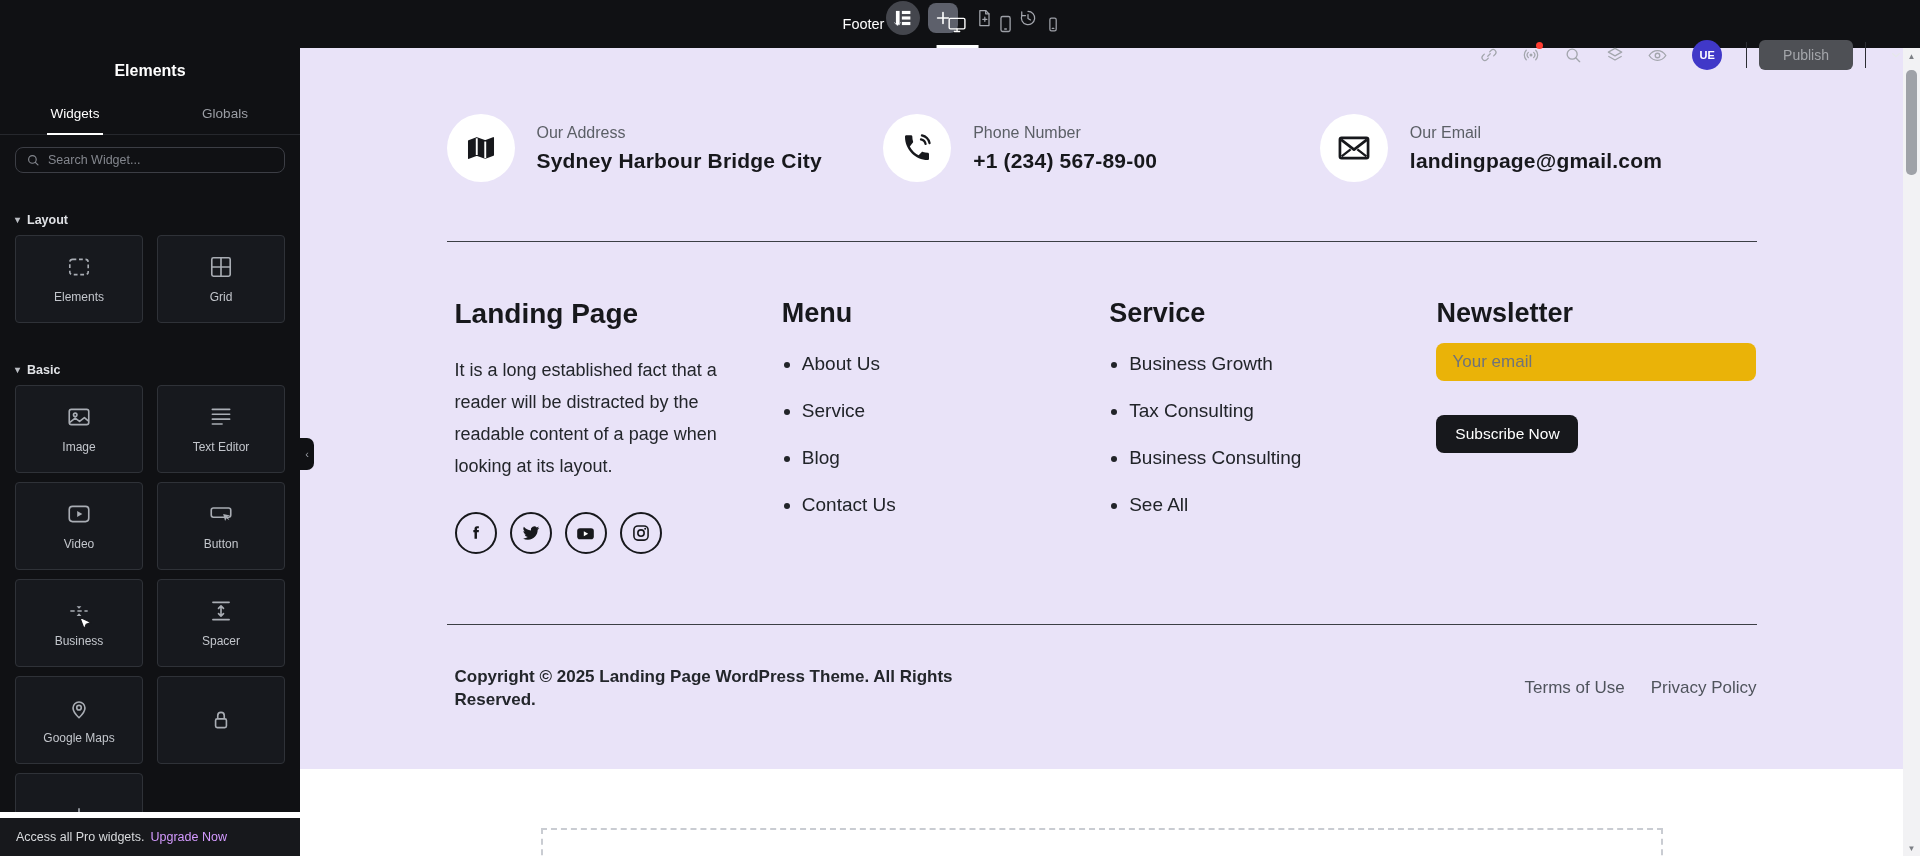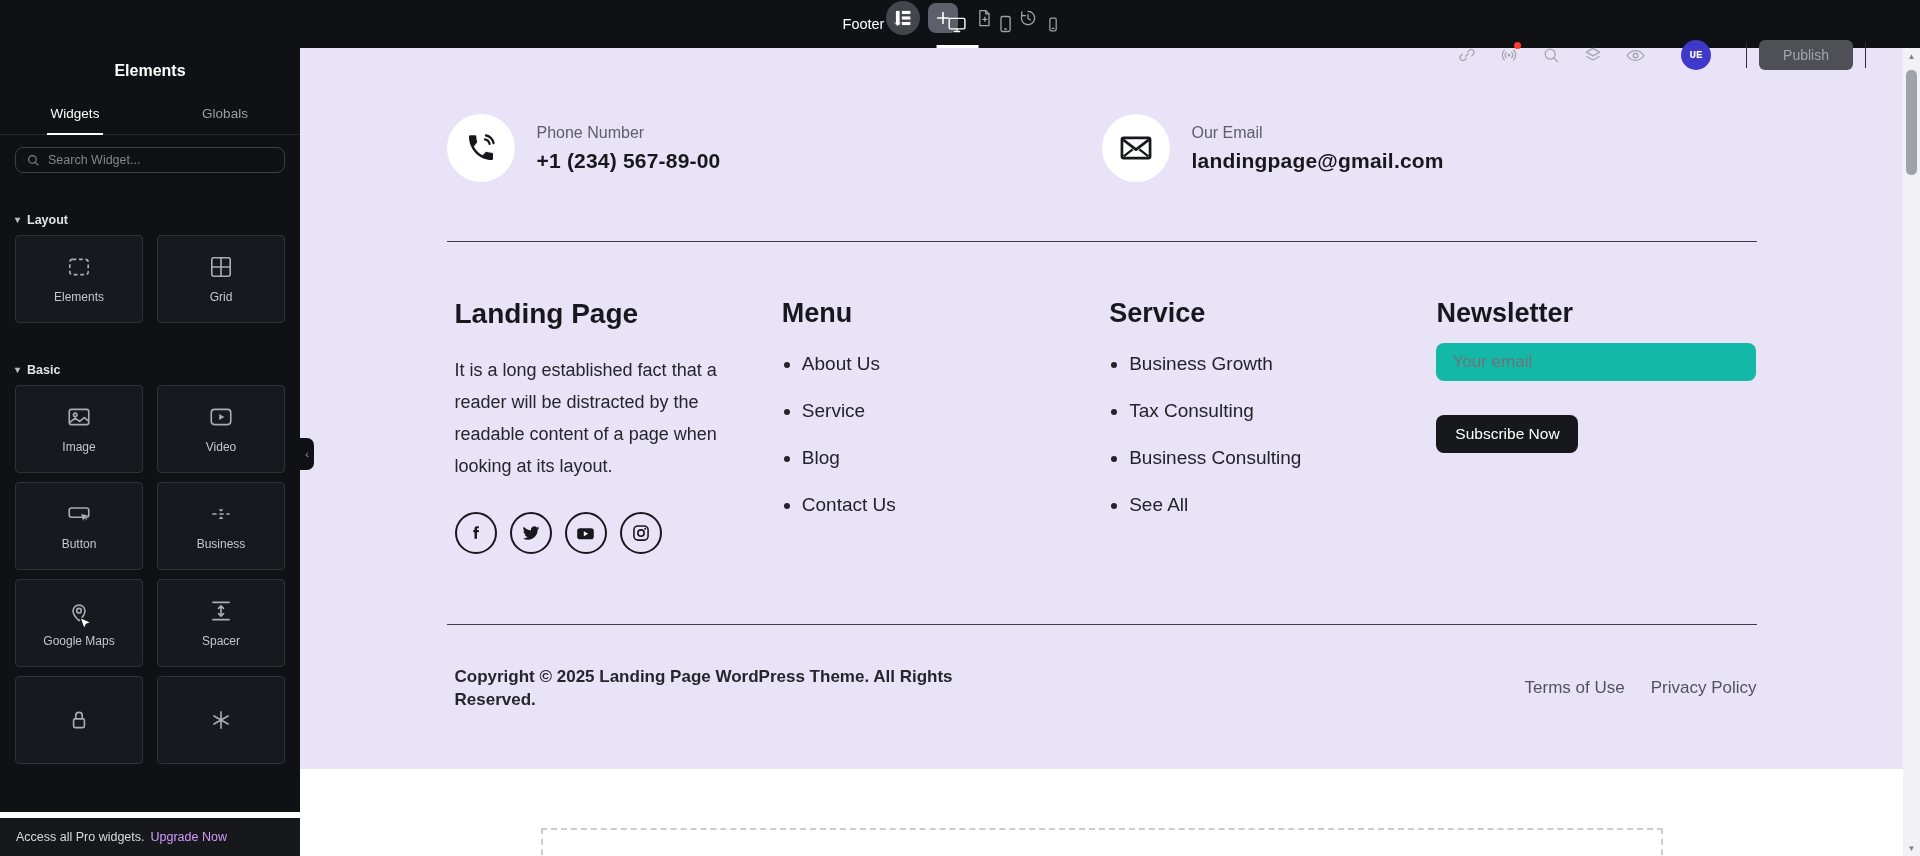--- a/index.html
+++ b/index.html
@@ -19,21 +19,21 @@
   .tb-docname { display:flex; align-items:center; gap:7px; color:#fff; font-size:14.5px; }
   .tb-devices { display:flex; height:48px; }
   .tb-device { width:48px; height:48px; display:flex; align-items:center; justify-content:center; color:#9da0a7; position:relative; }
   .tb-device.active { color:#fff; }
   .tb-device.active::after { content:""; position:absolute; bottom:0; left:50%; transform:translateX(-50%);
     width:42px; height:3px; background:#fff; }
   .tb-right { margin-left:auto; display:flex; align-items:center; gap:4px; padding-right:6px; height:100%; }
   .tb-iconbtn { width:38px; height:38px; display:flex; align-items:center; justify-content:center; color:#a3a6ad; position:relative; }
   .badge-dot { position:absolute; top:6px; right:7px; width:7px; height:7px; border-radius:50%; background:#ff3b30; }
   .avatar { width:30px; height:30px; border-radius:50%; background:#4038c8; color:#fff; font-size:11px; font-weight:700;
-    display:flex; align-items:center; justify-content:center; margin:0 23px;font-family:Liberation Mono, monospace; }
+    display:flex; align-items:center; justify-content:center; margin:0 12px; }
   .tb-sep { width:1px; height:26px; background:#2c2e34; margin:0 8px; }
   .publish-btn { height:30px; padding:0 24px; background:#4e5055; color:#a4a6ab; border-radius:6px; font-size:14px; }
   .publish-caret { width:36px; height:36px; display:flex; align-items:center; justify-content:center; color:#e6e8ea; }
 
   
   .sidebar { position:absolute; left:0; top:48px; width:300px; bottom:0; background:#101114; overflow:hidden; z-index:10; }
   .sb-title { height:45px; display:flex; align-items:center; justify-content:center; color:#fff; font-size:16px; font-weight:700; }
   .sb-tabs { display:flex; height:42px; border-bottom:1px solid #26282d; }
   .sb-tab { flex:1; display:flex; align-items:center; justify-content:center; color:#9b9ea5; font-size:13.5px; position:relative; }
   .sb-tab.active { color:#fff; }
@@ -79,21 +79,21 @@
   .col-service { width:330px; }
   .col-news { width:320px; }
   .brand-title { font-size:28px; font-weight:700; color:#17181c; }
   .brand-desc { margin-top:24px; width:292px; font-size:18px; line-height:32px; color:#23262b; }
   .social-row { display:flex; gap:13px; margin-top:30px; }
   .social-circle { width:42px; height:42px; border:2px solid #17181c; border-radius:50%;
     display:flex; align-items:center; justify-content:center; background:transparent; }
   .col-title { font-size:27px; font-weight:700; color:#17181c; }
   .foot-list { margin-top:24px; list-style:disc; padding-left:20px; color:#17181c; }
   .foot-list li { font-size:19px; color:#212429; margin-bottom:25px; cursor:pointer; }
-  .news-input { margin-top:14px; width:320px; height:38px; border:none; border-radius:8px; background:#14b8a6;
+  .news-input { margin-top:14px; width:320px; height:38px; border:none; border-radius:8px; background:#eab308;
     padding:0 16px; font-size:17px; color:#30343a; outline:none; font-family:inherit; }
   .news-input::placeholder { color:#6f737b; }
   .subscribe-btn { margin-top:34px; width:142px; height:38px; background:#17181c; color:#fff;
     border-radius:8px; font-size:15.5px; }
 
   .copyright-row { display:flex; align-items:center; justify-content:space-between; margin-top:40px; padding-left:8px; }
   .copyright-text { width:545px; font-size:17px; font-weight:700; color:#23262b; line-height:23px; }
   .legal-links { display:flex; gap:26px; }
   .legal-link { font-size:17px; color:#4f545c; }
 
@@ -301,20 +301,28 @@
           <svg width="26" height="26" viewBox="0 0 24 24" fill="none" stroke="currentColor" stroke-width="1.5" stroke-linejoin="round">
               <rect x="3" y="5" width="18" height="14" rx="2"></rect>
               <circle cx="8.5" cy="10" r="1.6"></circle>
               <path d="M3.5 17l5-4 4 3 4.5-3.5 3.5 3"></path>
             </svg>
         </span>
         <span>Image</span>
       </div>
       <div class="widget-card">
         <span class="wicon">
+          <svg width="26" height="26" viewBox="0 0 24 24" fill="none" stroke="currentColor" stroke-width="1.5" stroke-linecap="round">
+              <path d="M4 5h16M4 9.5h16M4 14h16M4 18.5h9"></path>
+            </svg>
+        </span>
+        <span>Text Editor</span>
+      </div>
+      <div class="widget-card">
+        <span class="wicon">
           <svg width="26" height="26" viewBox="0 0 24 24" fill="none" stroke="currentColor" stroke-width="1.5">
               <rect x="3" y="5" width="18" height="14" rx="3"></rect>
               <path d="M10.3 9.3v5.4l4.8-2.7z" fill="currentColor" stroke="none"></path>
             </svg>
         </span>
         <span>Video</span>
       </div>
       <div class="widget-card">
         <span class="wicon">
           <svg width="26" height="26" viewBox="0 0 24 24" fill="none" stroke="currentColor" stroke-width="1.5">
@@ -329,37 +337,37 @@
           <svg width="26" height="26" viewBox="0 0 24 24" fill="none" stroke="currentColor" stroke-width="1.5">
               <path d="M4 12h16" stroke-dasharray="4 2.5"></path>
               <path d="M9.8 7.5h4.4L12 10z" fill="currentColor" stroke="none"></path>
               <path d="M9.8 16.5h4.4L12 14z" fill="currentColor" stroke="none"></path>
             </svg>
         </span>
         <span>Business</span>
       </div>
       <div class="widget-card">
         <span class="wicon">
+          <svg width="26" height="26" viewBox="0 0 24 24" fill="none" stroke="currentColor" stroke-width="1.5" stroke-linecap="round" stroke-linejoin="round">
+              <path d="M4.5 4h15M4.5 20h15M12 7.5v9M9.7 9.6L12 7.3l2.3 2.3M9.7 14.4l2.3 2.3 2.3-2.3"></path>
+            </svg>
+        </span>
+        <span>Spacer</span>
+      </div>
+      <div class="widget-card">
+        <span class="wicon">
           <svg width="26" height="26" viewBox="0 0 24 24" fill="none" stroke="currentColor" stroke-width="1.5" stroke-linejoin="round">
               <path d="M12 21c-3.6-3.4-5.5-6.4-5.5-9a5.5 5.5 0 1 1 11 0c0 2.6-1.9 5.6-5.5 9z"></path>
               <circle cx="12" cy="11.7" r="2.1"></circle>
             </svg>
         </span>
         <span>Google Maps</span>
       </div>
       <div class="widget-card">
         <span class="wicon">
-          <svg width="26" height="26" viewBox="0 0 24 24" fill="none" stroke="currentColor" stroke-width="1.5" stroke-linecap="round" stroke-linejoin="round">
-              <path d="M4.5 4h15M4.5 20h15M12 7.5v9M9.7 9.6L12 7.3l2.3 2.3M9.7 14.4l2.3 2.3 2.3-2.3"></path>
-            </svg>
-        </span>
-        <span>Spacer</span>
-      </div>
-      <div class="widget-card">
-        <span class="wicon">
           <svg width="26" height="26" viewBox="0 0 24 24" fill="none" stroke="currentColor" stroke-width="1.5">
               <rect x="7" y="11" width="10" height="8" rx="1.5"></rect>
               <path d="M9 11V8a3 3 0 0 1 6 0v3"></path>
             </svg>
         </span>
       </div>
       <div class="widget-card">
         <span class="wicon">
           <svg width="26" height="26" viewBox="0 0 24 24" fill="none" stroke="currentColor" stroke-width="1.5" stroke-linecap="round">
               <path d="M12 4.5v15M5.5 8.25l13 7.5M18.5 8.25l-13 7.5"></path>
@@ -375,20 +383,34 @@
   </div>
 </aside>
 
 <button class="collapse-tab">‹</button>
 
 <main class="canvas">
   <section class="footer-purple">
     <div class="inner">
 
       <div class="contact-row">
+        <div class="contact-item">
+          <span class="contact-circle">
+            <span>
+              <svg width="34" height="34" viewBox="0 0 32 32">
+                  <path d="M4.5 9.5l7.5-3 8 3 7.5-3v16l-7.5 3-8-3-7.5 3z" fill="#17181c" stroke="#17181c" stroke-width="1.5" stroke-linejoin="round"></path>
+                  <path d="M12 6.8v15.8M20 9.8v15.8" stroke="#fff" stroke-width="1.8"></path>
+                </svg>
+            </span>
+          </span>
+          <span>
+            <div class="contact-label">Our Address</div>
+            <div class="contact-value">Sydney Harbour Bridge City</div>
+          </span>
+        </div>
         <div class="contact-item">
           <span class="contact-circle">
             <span>
               <svg width="32" height="32" viewBox="0 0 24 24">
                   <path d="M6.62 10.79a15.05 15.05 0 0 0 6.59 6.59l2.2-2.2c.27-.27.67-.36 1.02-.24 1.12.37 2.33.57 3.57.57.55 0 1 .45 1 1V20c0 .55-.45 1-1 1C10.85 21 3 13.15 3 3.5 3 2.95 3.45 2.5 4 2.5h3.5c.55 0 1 .45 1 1 0 1.24.2 2.45.57 3.57.11.35.03.74-.25 1.02z" fill="#17181c"></path>
                   <path d="M15 5.5a4.2 4.2 0 0 1 3.4 3.4M15.7 2.6a7.6 7.6 0 0 1 5.7 5.7" stroke="#17181c" stroke-width="1.7" fill="none" stroke-linecap="round"></path>
                 </svg>
             </span>
           </span>
           <span>

